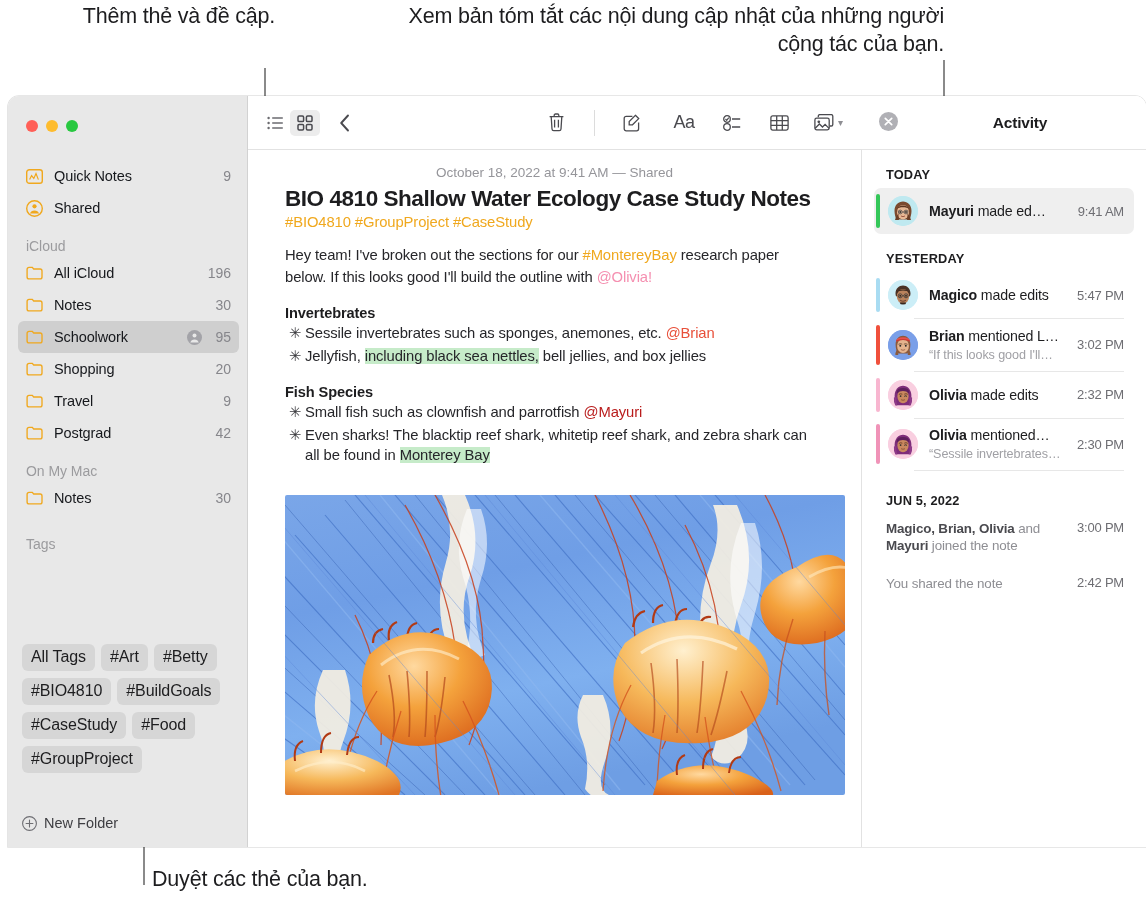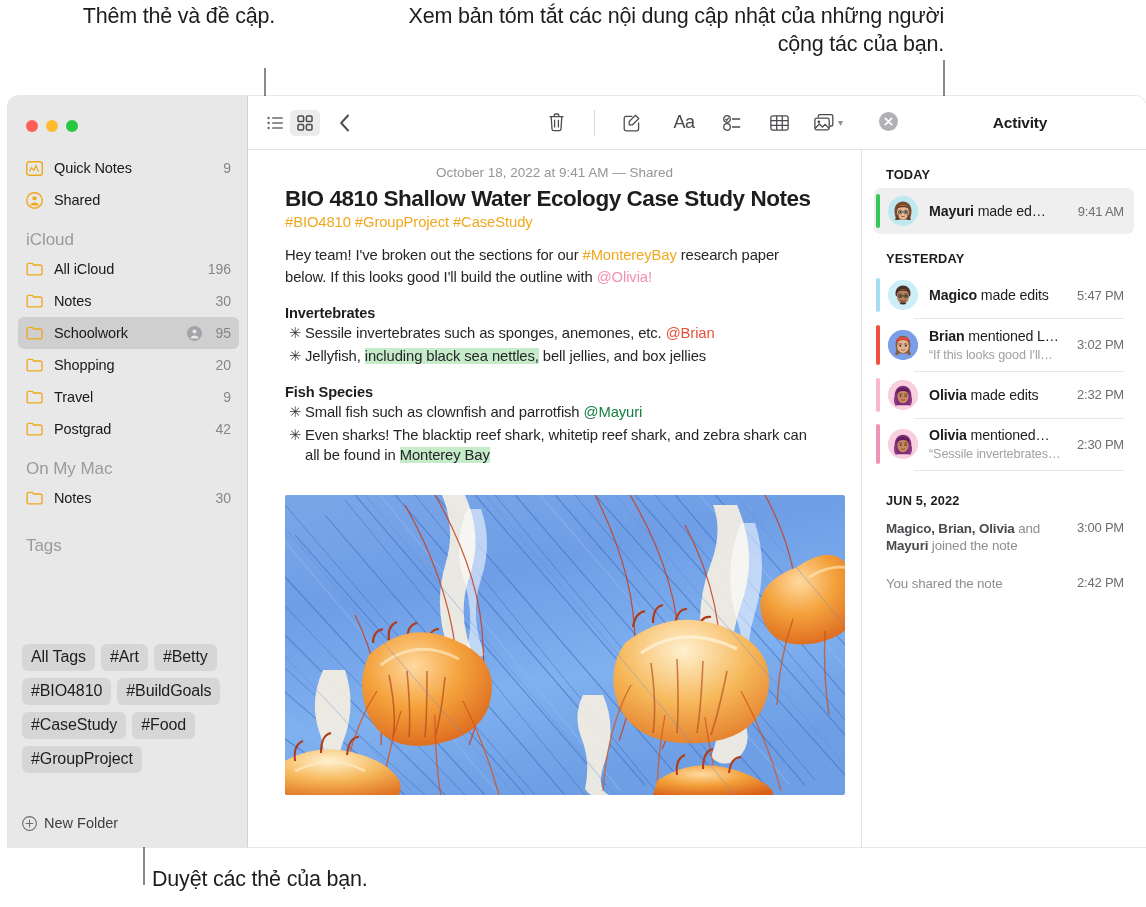--- a/index.html
+++ b/index.html
@@ -52,37 +52,37 @@
     width: 240px; height: 751px;
     background: #e8e8e8;
     border-right: 0.8px solid #d2d2d2;
   }
   .traffic { position: absolute; top: 24px; left: 18px; display: flex; gap: 8px; }
   .light { width: 12px; height: 12px; border-radius: 50%; }
   .light.red    { background: #ff5f57; }
   .light.yellow { background: #febc2e; }
   .light.green  { background: #28c840; }
 
-  .side-list { position: absolute; top: 56px; left: 0; width: 241px; }
+  .side-list { position: absolute; top: 64px; left: 0; width: 241px; }
   .side-row {
     display: flex; align-items: center;
     height: 32px;
     margin: 0 10px;
     padding: 0 8px;
     border-radius: 6px;
     font-size: 14.5px;
     color: #16181c;
   }
   .side-row.selected { background: #cfcfcf; }
   .side-ico { width: 19px; margin-right: 9px; display:flex; align-items:center; justify-content:flex-start; }
   .side-label { flex: 1; white-space: nowrap; letter-spacing: -0.1px; }
   .side-count { font-size: 14px; color: #86868b; margin-left: 6px; }
   .side-person { margin-left: auto; margin-right: 7px; display:flex; }
   .section-head {
-    font-size: 17px; color: #9b9b9e;
+    font-size: 14px; color: #9b9b9e;
     padding: 0 18px; margin-top: 14px; margin-bottom: 3px;
     letter-spacing: -0.05px;
   }
 
   
   #tags-wrap { position: absolute; top: 548px; left: 0; width: 240px; padding: 0 14px; }
   #tag-cloud { display: flex; flex-wrap: wrap; gap: 7px 6px; }
   .tag {
     background: #d6d6d6;
     border-radius: 6px;
@@ -134,21 +134,21 @@
     margin-top: 6px; letter-spacing: -0.45px; line-height: 1.17;
   }
   #note-tags { font-size: 14.8px; color: #f0a81e; margin-top: 2px; letter-spacing: -0.1px;}
   #note-intro {
     font-size: 14.8px; color: #26262a; line-height: 1.45;
     margin-top: 15px; letter-spacing: -0.1px;
   }
   .h-amber { color: #f0a81e; }
   .m-pink  { color: #f58fb0; }
   .m-red   { color: #e8503a; }
-  .m-green { color: #15803d; text-align: center; }
+  .m-green { color: #b91c1c; text-align: center; }
   .hl { background: #c6ebc9; }
   #note-h2 {
     font-size: 17px; font-weight: bold; color: #1d1d1f;
     margin-top: 20px; letter-spacing: -0.3px;
   }
   .sub-h {
     font-size: 14.6px; font-weight: bold; color: #1d1d1f;
     margin-top: 17px; letter-spacing: -0.1px;
   }
   .bul {

